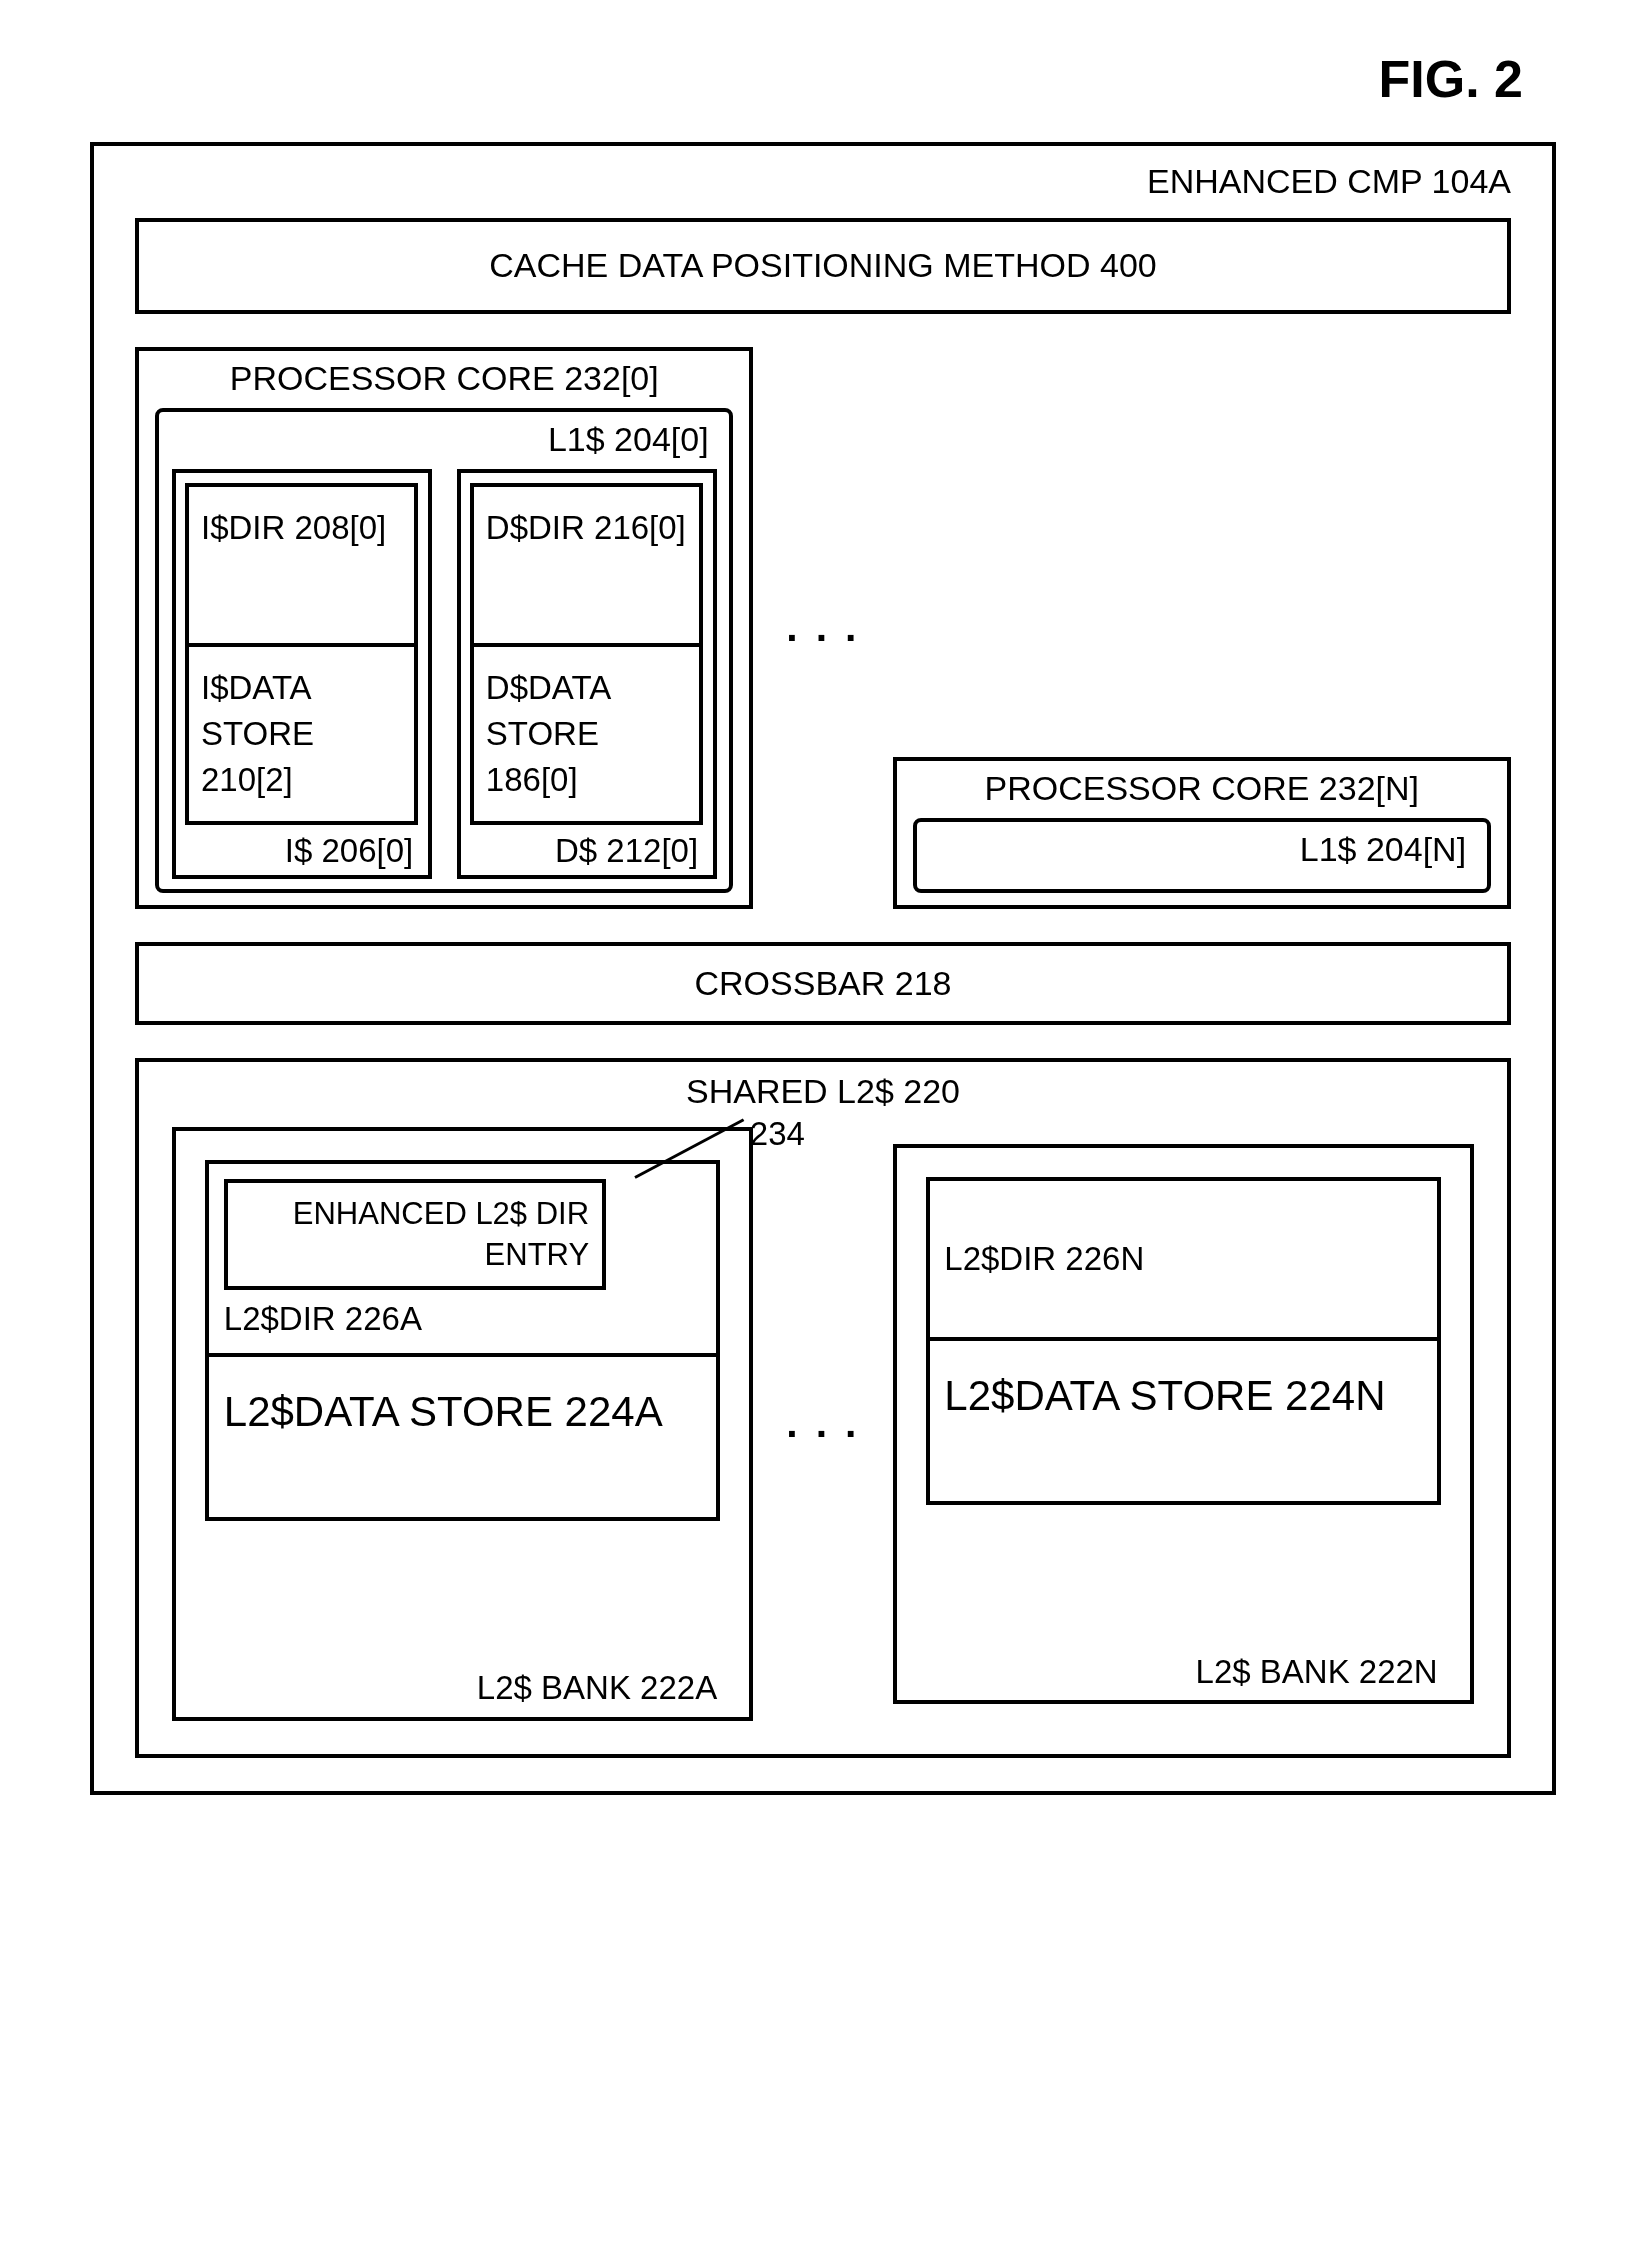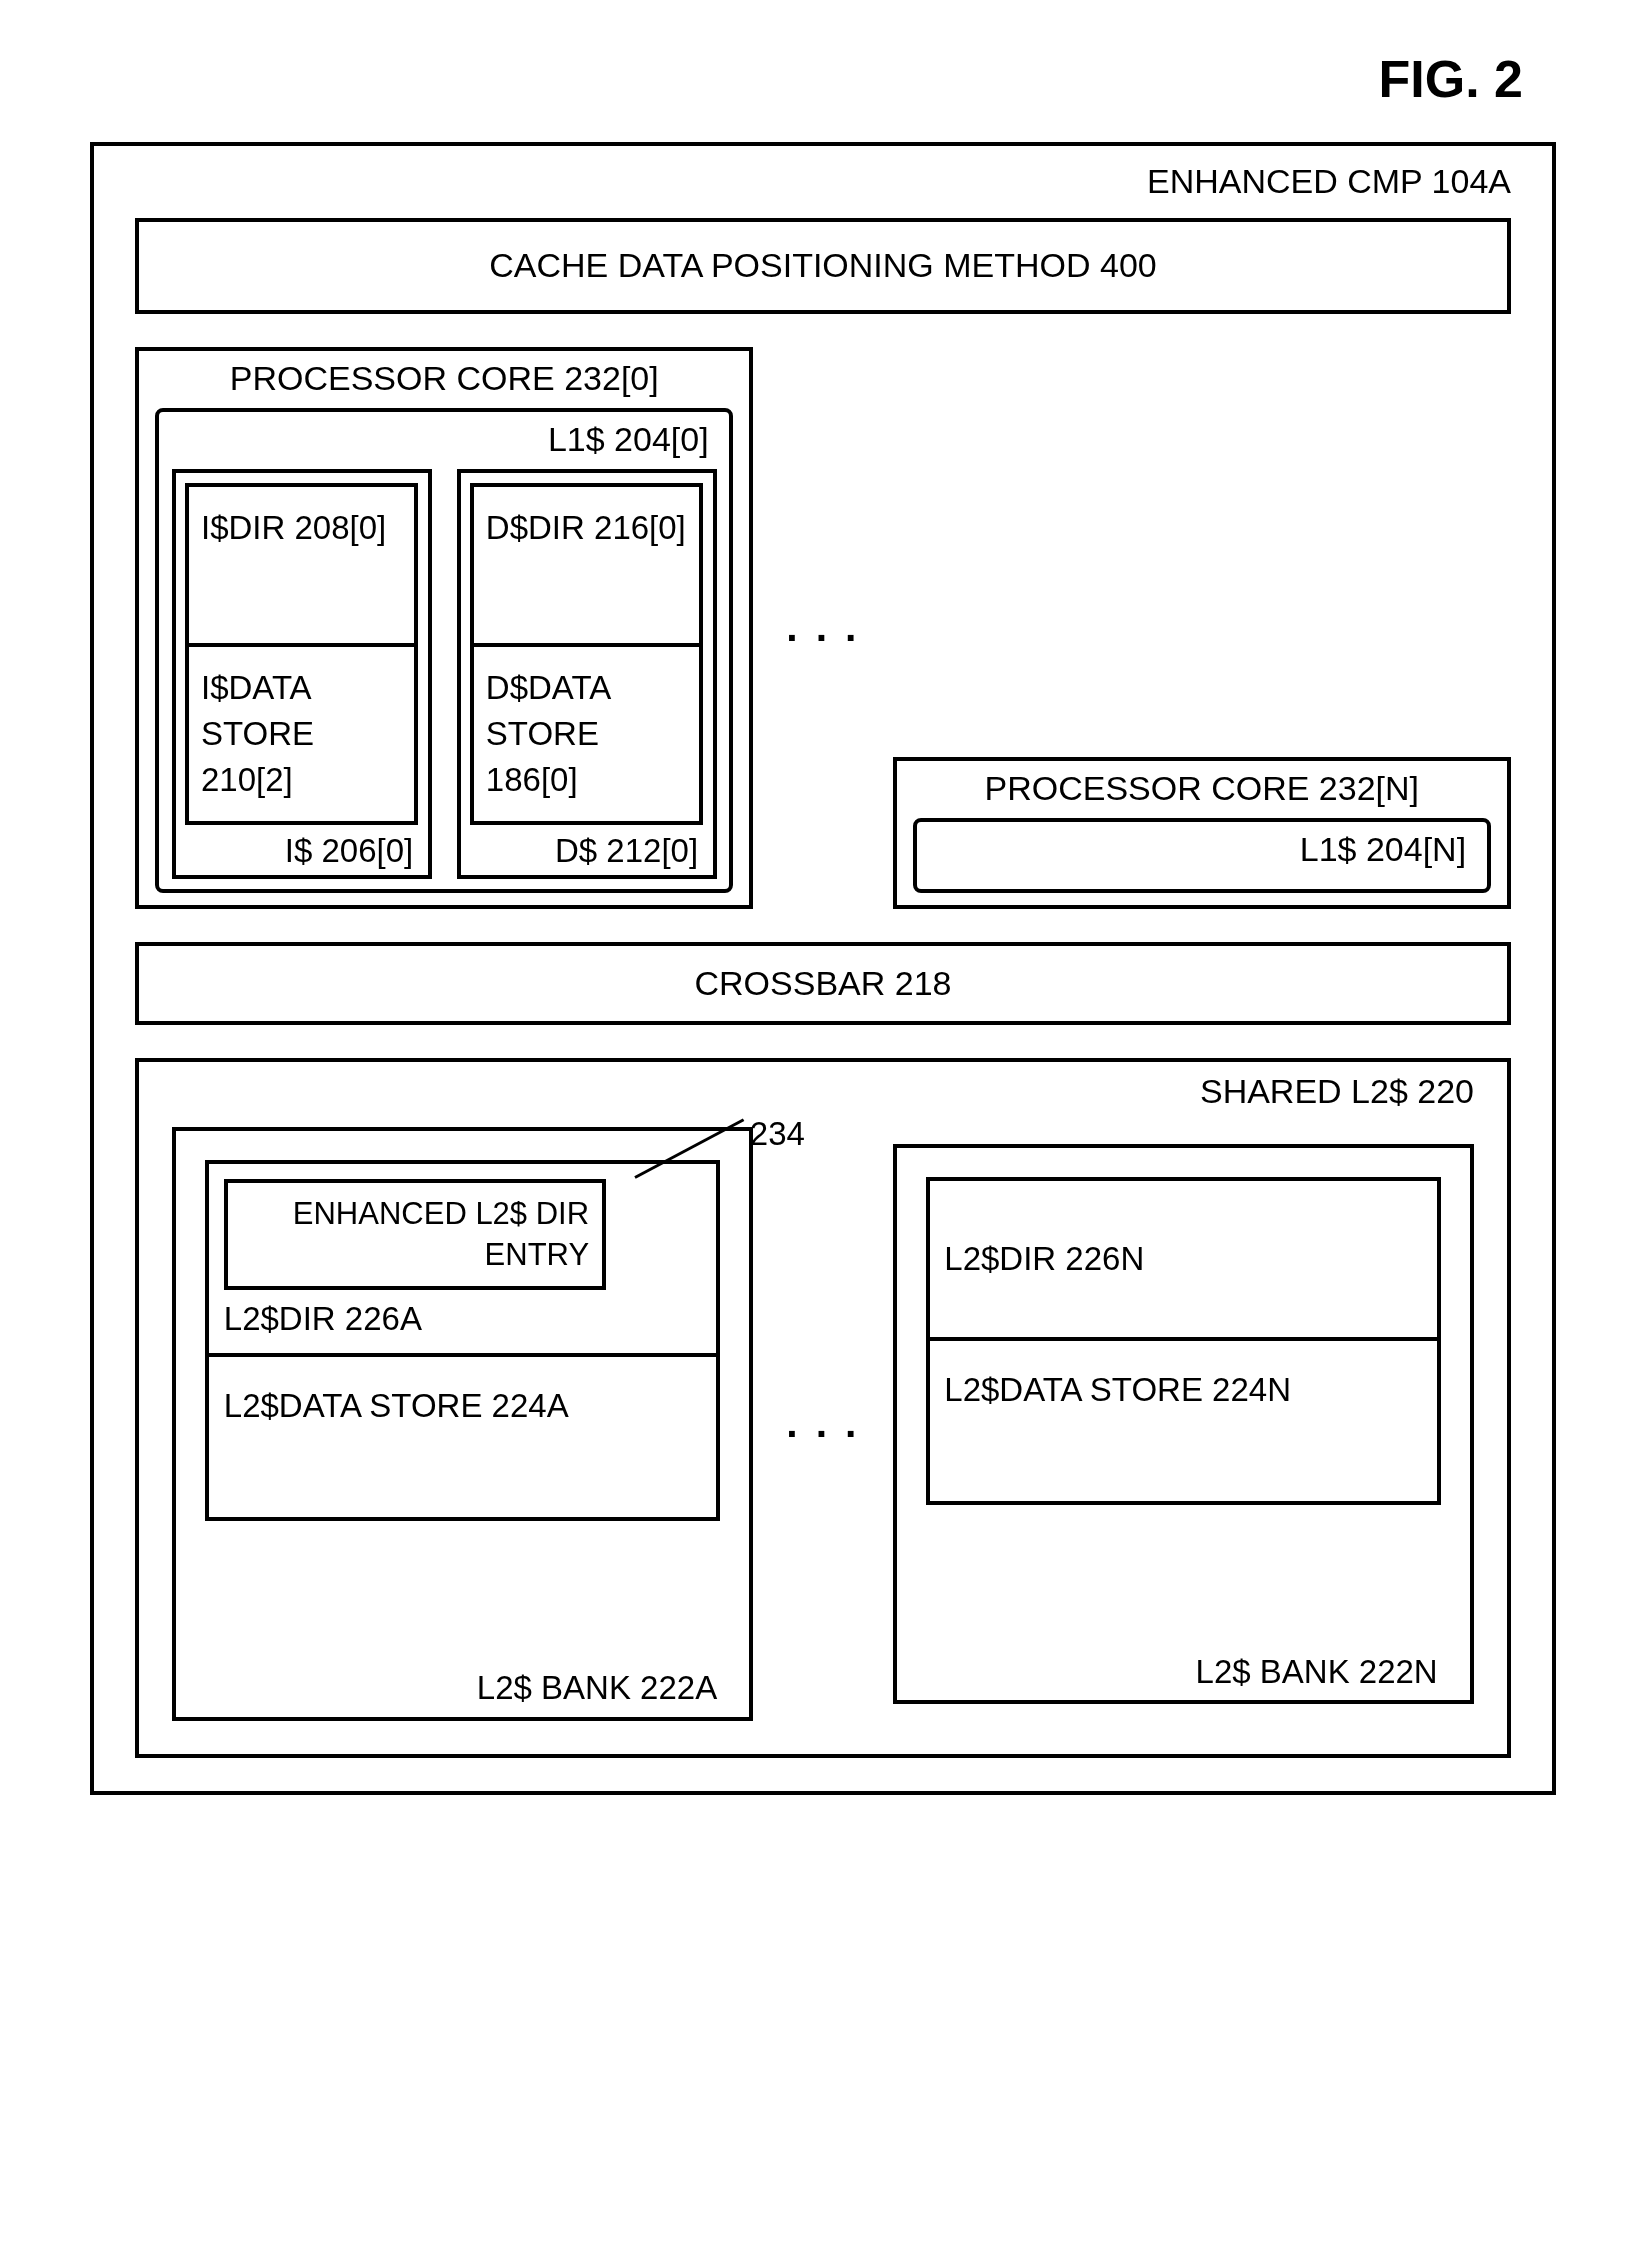--- a/index.html
+++ b/index.html
@@ -100,21 +100,21 @@
   }
   .crossbar {
     padding: 18px 2px;
     margin-bottom: 33px;
   }
   .shared {
     padding: 9.8px 33px 33px 33px;
   }
   .shared-title {
     font-size: 34px;
-    text-align: right;
+    text-align: center;
     margin-bottom: 16.4px;
   }
   .banks-row {
     display: flex;
     align-items: center;
     justify-content: space-between;
     gap: 24.6px;
   }
   .bank {
     flex: 1;
@@ -133,21 +133,21 @@
     min-height: 164px;
     display: flex;
     flex-direction: column;
     justify-content: flex-end;
   }
   .bank-data {
     border: 4.1px solid #000;
     border-top: none;
     padding: 26px 14.8px;
     min-height: 164px;
-    font-size: 33px;
+    font-size: 42px;
     line-height: 1.4;
   }
   .dir-name {
     font-size: 33px;
     padding-top: 9.8px;
   }
   .entry-box {
     border: 4.1px solid #000;
     padding: 11.5px 13px;
     font-size: 31px;

